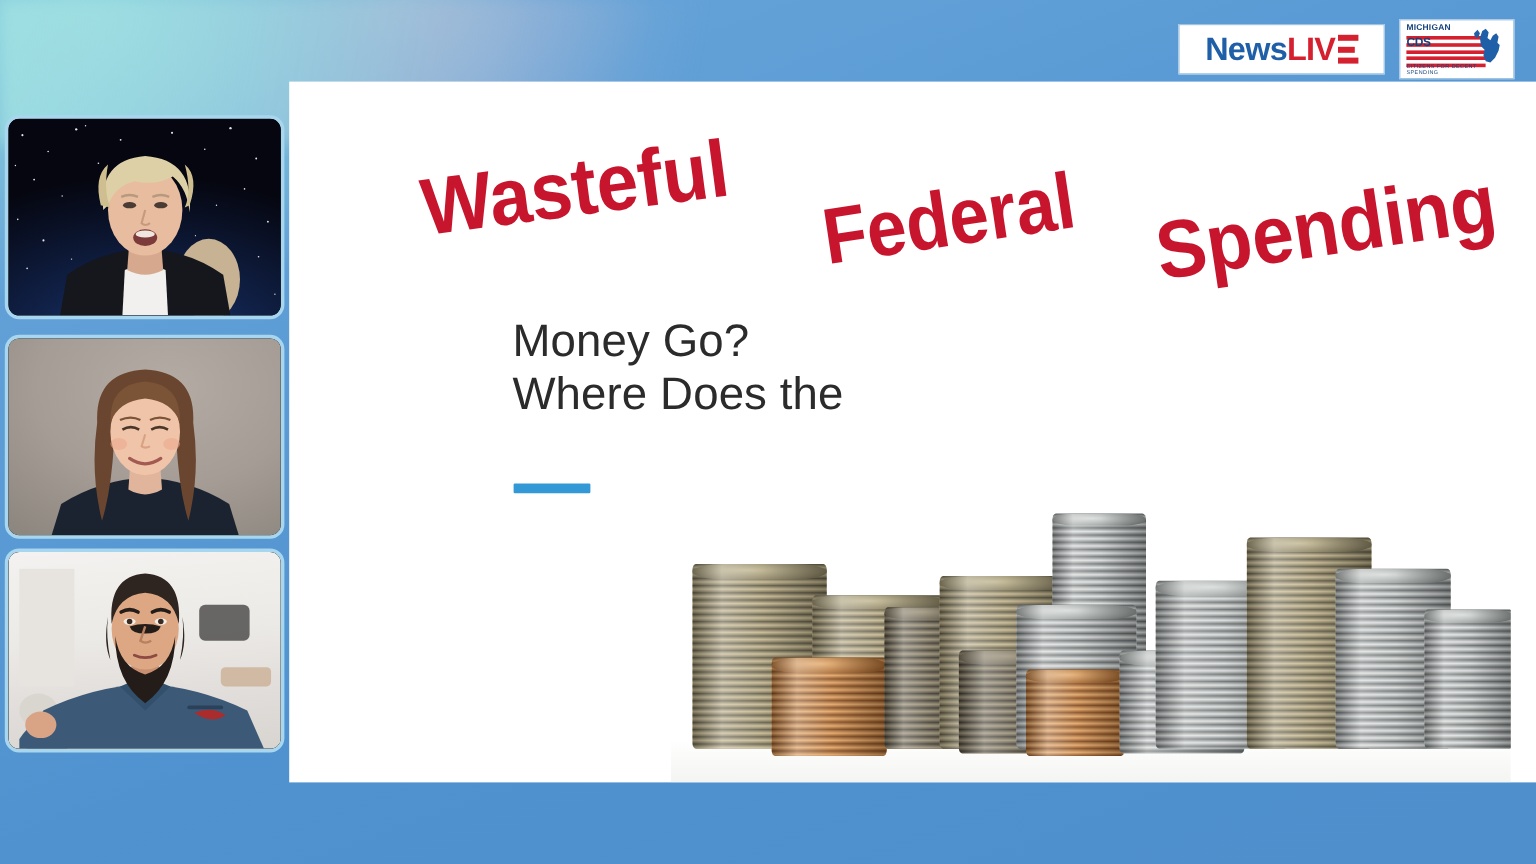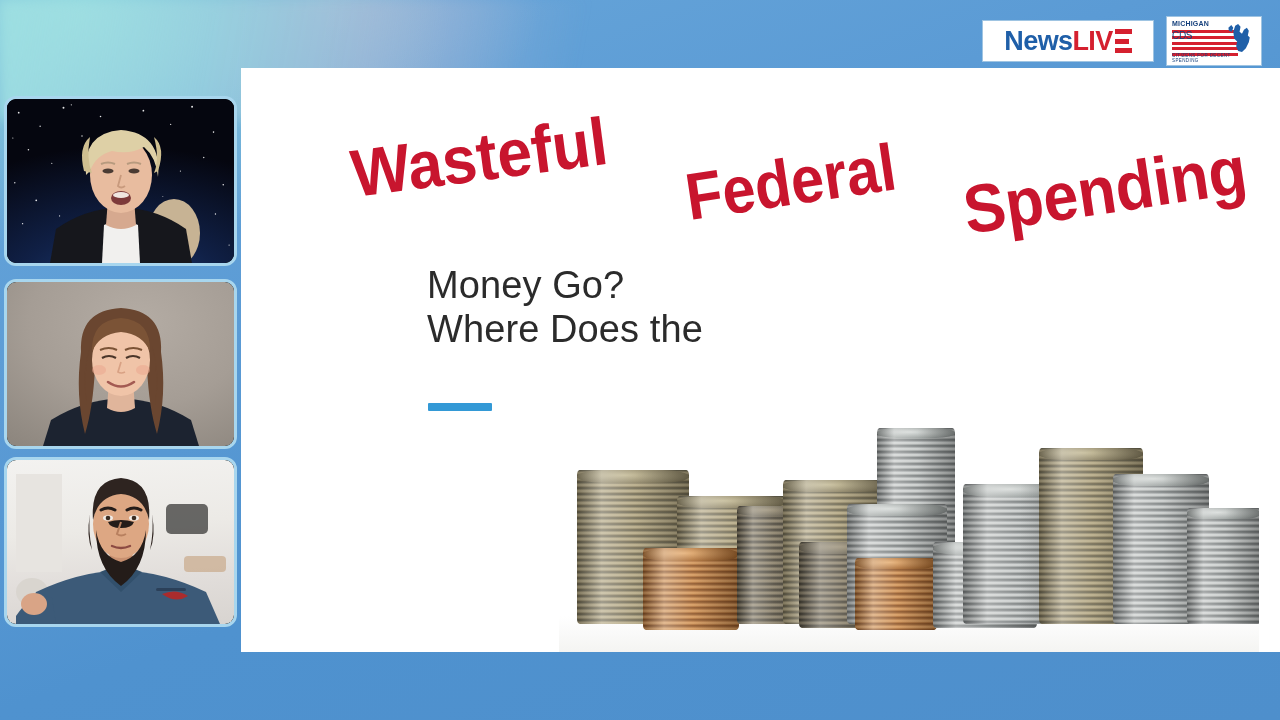--- a/index.html
+++ b/index.html
@@ -93,21 +93,21 @@
     font-size: 7px;
     font-weight: bold;
     color: #15407c;
     letter-spacing: 0.2px;
     line-height: 1;
   }
   #mi-sub {
     position: absolute;
     left: 2px; top: 11px;
     font-size: 10px;
-    font-weight: normal;
+    font-weight: bold;
     color: #15407c;
     letter-spacing: -0.3px;
     line-height: 1;
   }
   #mi-stripes {
     position: absolute;
     left: 2px; top: 10px;
     width: 66px; height: 26px;
     display: flex;
     flex-direction: column;

